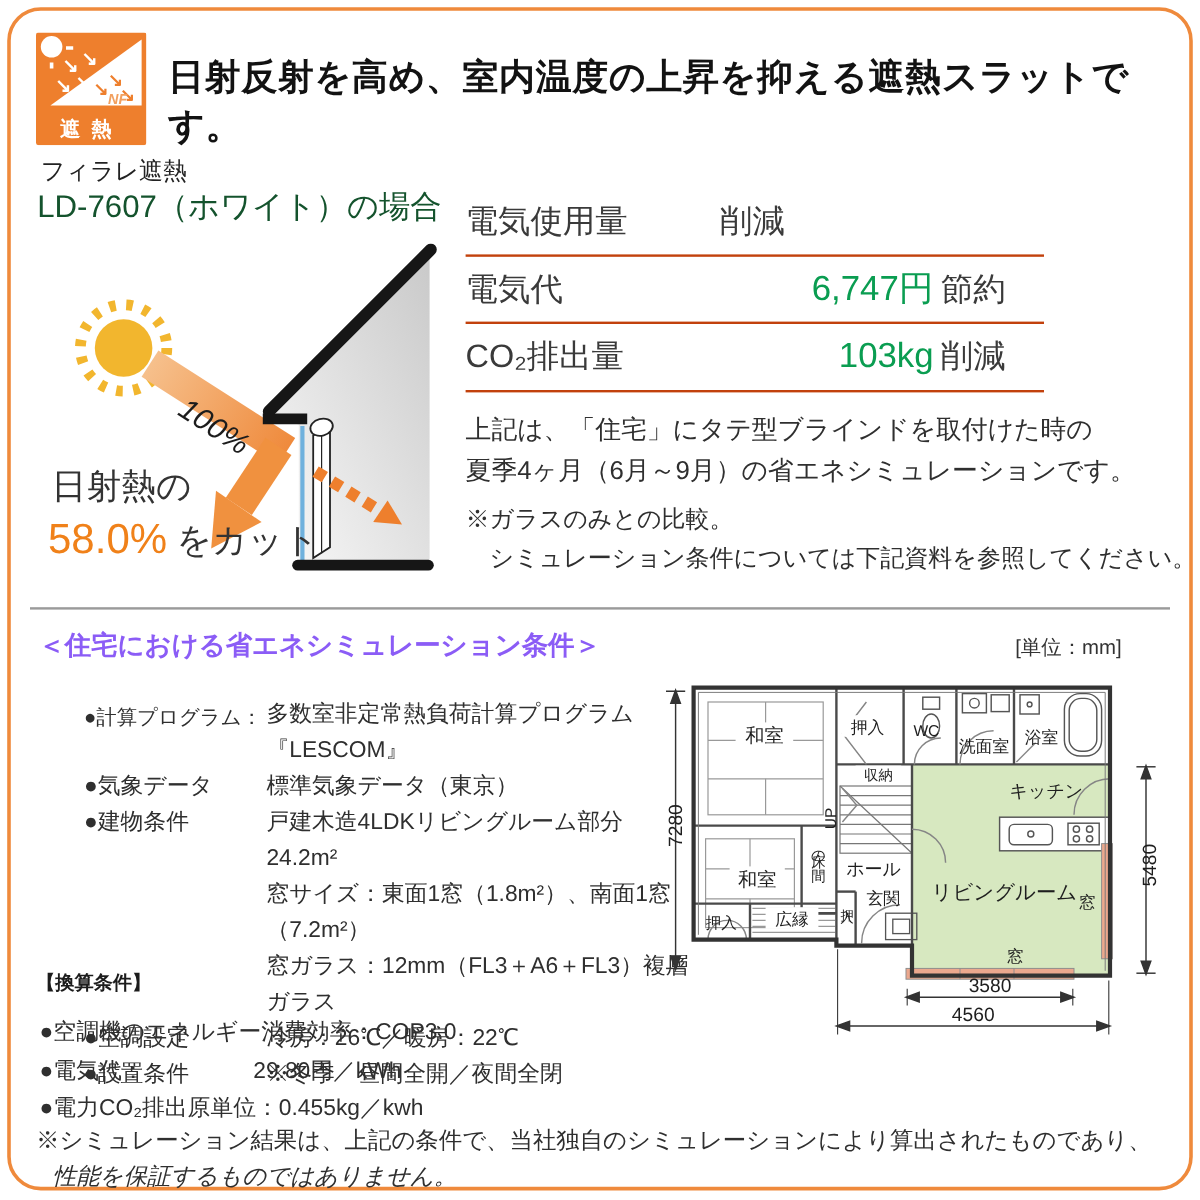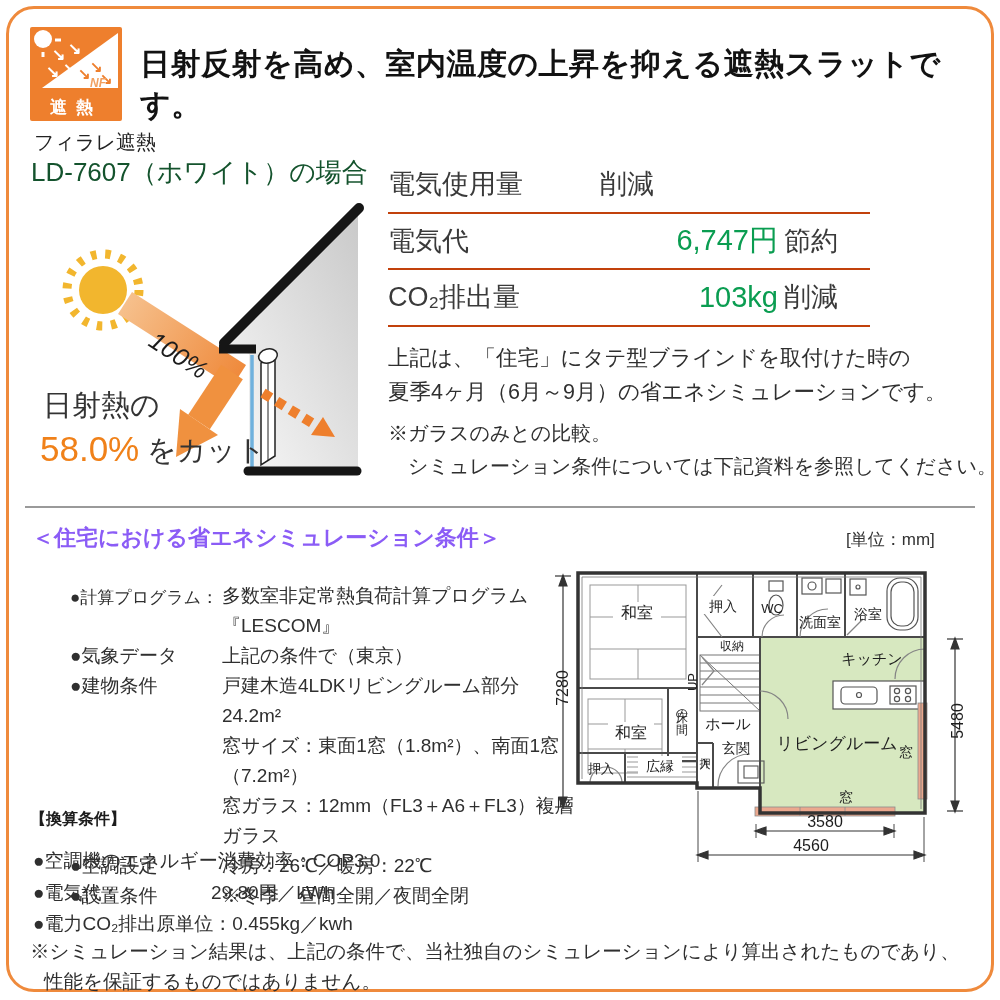--- a/index.html
+++ b/index.html
@@ -25,21 +25,21 @@
   .conds{position:absolute;left:36px;top:581px;width:508px;font-size:19px;line-height:30px;color:#2f2f2f;margin-left:34px;}
   .cond{display:flex;}
   .cond .cl{flex:0 0 152px;}
   .cond .cl.sm{font-size:17px;padding-top:2px;}
   .cond .cc{flex:1;}
   .floorplan{position:absolute;left:550px;top:551px;}
   .conv-heading{position:absolute;left:30px;top:809px;font-size:16px;font-weight:bold;color:#1c1c1c;}
   .conv{position:absolute;left:33px;top:845px;font-size:19px;line-height:31.5px;color:#2f2f2f;}
   .conv .k.pad{display:inline-block;width:178px;}
   .disclaimer{position:absolute;left:30px;top:936px;font-size:19.5px;line-height:30px;color:#2f2f2f;}
-  .disclaimer .l2{padding-left:14px;}
+  .disclaimer .l2{padding-left:14px;font-style:italic;}
   .vt{writing-mode:vertical-rl;text-orientation:upright;}
   svg text{font-family:"Liberation Sans",sans-serif;}
 </style>
 </head>
 <body>
 
 <div class="page">
   <div class="frame"></div>
 
   <svg class="badge" width="92" height="94" viewBox="0 0 92 94">
@@ -138,21 +138,21 @@
   <div class="conds">
     <div class="cond">
       <span class="cl sm">●計算プログラム：</span>
       <div class="cc">
           <div>多数室非定常熱負荷計算プログラム『LESCOM』</div>
         </div>
     </div>
     <div class="cond">
       <span class="cl">●気象データ</span>
       <div class="cc">
-          <div>上記の条件で（東京）</div>
+          <div>標準気象データ（東京）</div>
         </div>
     </div>
     <div class="cond">
       <span class="cl">●建物条件</span>
       <div class="cc">
         <div>戸建木造4LDKリビングルーム部分　24.2m²</div>
         <div>窓サイズ：東面1窓（1.8m²）、南面1窓（7.2m²）</div>
         <div>窓ガラス：12mm（FL3＋A6＋FL3）複層ガラス</div>
       </div>
     </div>

